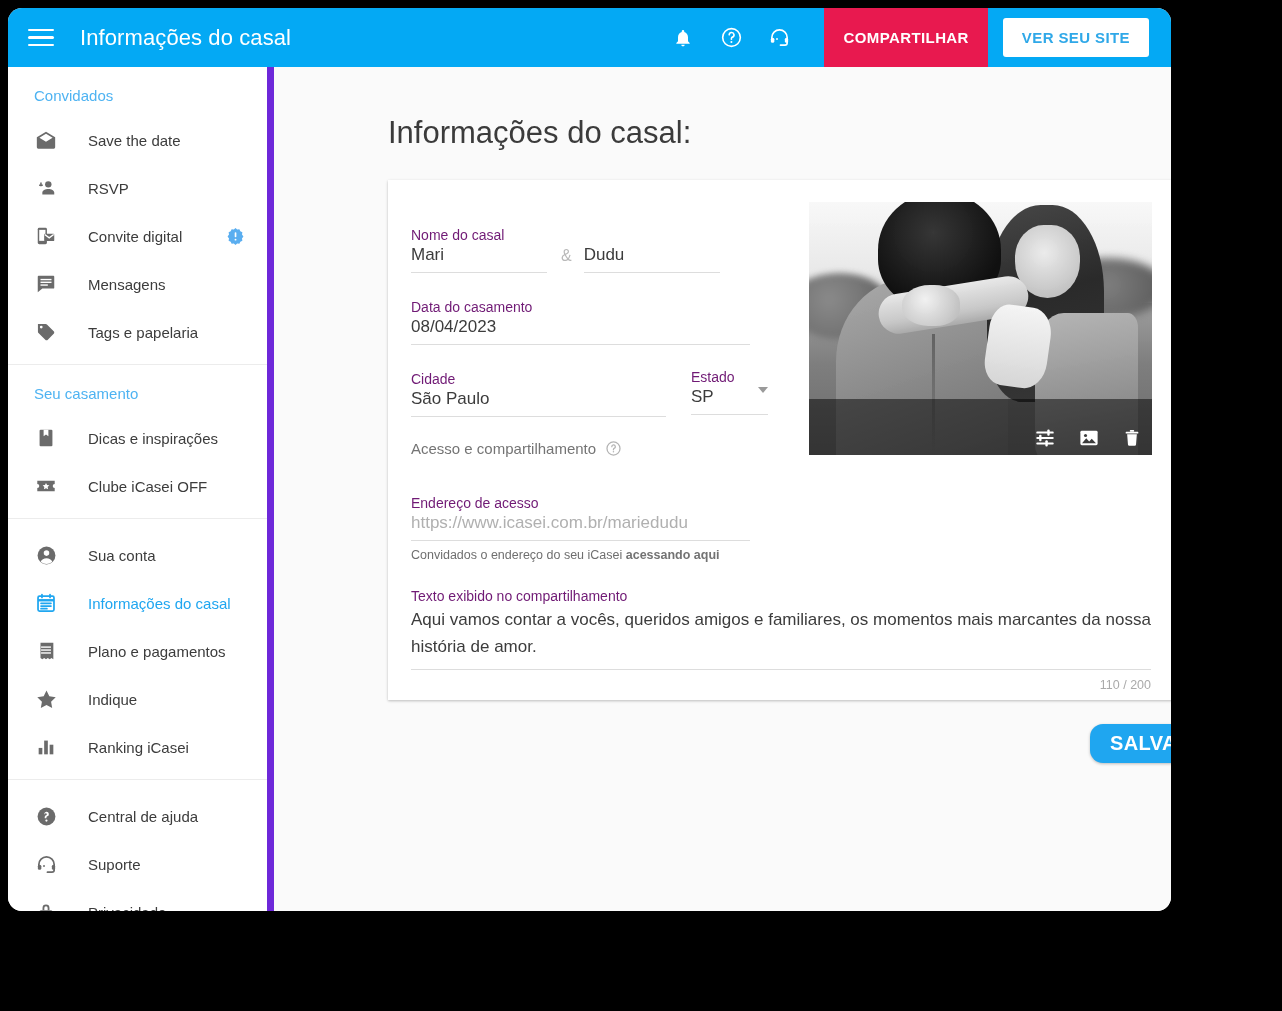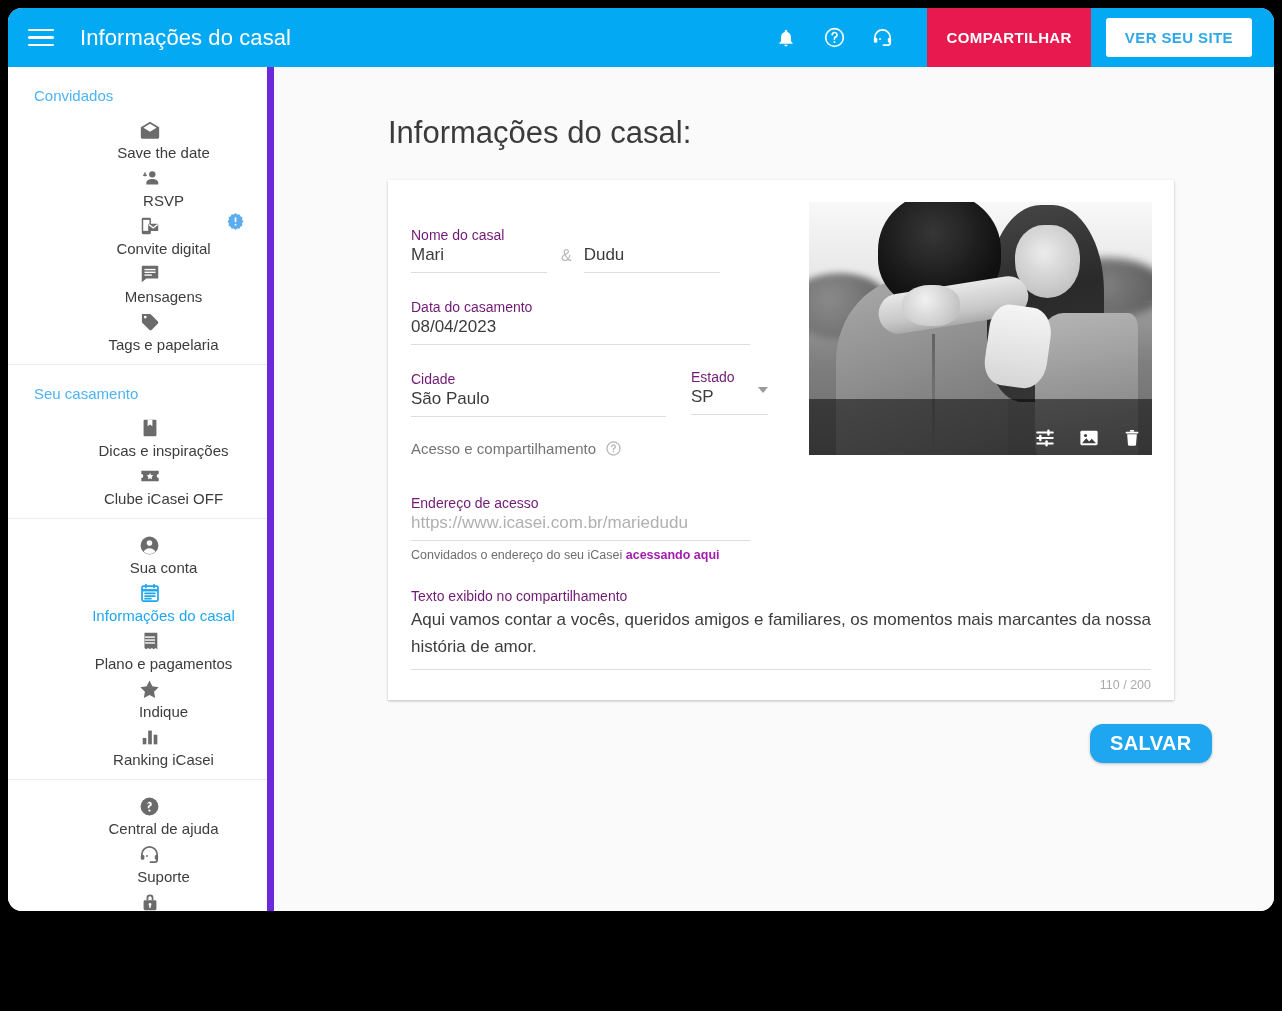--- a/index.html
+++ b/index.html
@@ -7,21 +7,21 @@
     width: 1282px; height: 1011px;
     background: #000;
     font-family: "Liberation Sans", sans-serif;
     overflow: hidden;
   }
 
   
   #app-card {
     position: absolute;
     left: 8px; top: 8px;
-    width: 1266px; height: 903px;
+    width: 1163px; height: 903px;
     background: #fafafa;
     border-radius: 14px;
     overflow: hidden;
     box-shadow: 0 2px 10px rgba(0,0,0,.35);
   }
 
   
   #topbar {
     position: absolute; left: 0; top: 0;
     width: 100%; height: 59px;
@@ -67,21 +67,21 @@
   }
   .side-group { border-bottom: 1px solid #ececec; padding-bottom: 8px; }
   .side-group.last { border-bottom: none; }
   .side-header {
     color:#4eb3f2; font-size: 15px;
     padding: 20px 0 12px 26px;
   }
   .side-item {
     display:flex; align-items:center;
     height: 48px; padding-left: 24px;
-    cursor:pointer; position:relative;flex-direction:column;
+    cursor:pointer; position:relative;
   }
   .side-item .si-icon {
     width: 28px; height: 28px; flex: 0 0 28px;
     display:flex; align-items:center; justify-content:center;
     color:#6b6b6b;
   }
   .side-item .si-label {
     margin-left: 28px; font-size: 15px; color:#3c3c3c;
     white-space: nowrap;
   }
@@ -139,21 +139,21 @@
   #access-row {
     position:absolute; left:23px; top: 260px;
     display:flex; align-items:center;
   }
   #access-text { font-size: 15px; color:#747474; }
   #access-help { margin-left: 9px; color:#b4b4b4; display:flex; }
 
   #addr-wrap { position:absolute; left: 23px; top: 315px; width: 339px; }
   #addr-value { font-size: 17px; color:#b0b0b0; padding-bottom: 7px; }
   #addr-hint { font-size: 12.5px; color:#6f6f6f; margin-top: 7px; }
-  #addr-hint b { font-weight: bold; color:#a21caf; }
+  #addr-hint b { font-weight: bold; color:#737373; }
 
   #msg-wrap { position:absolute; left: 23px; top: 408px; width: 740px; }
   #msg-value {
     font-size: 17px; color:#3c3c3c; line-height: 27px;
     padding-bottom: 9px;
   }
   #msg-count { font-size: 12.5px; color:#aaaaaa; text-align:right; margin-top: 8px; }
 
   
   #photo {

